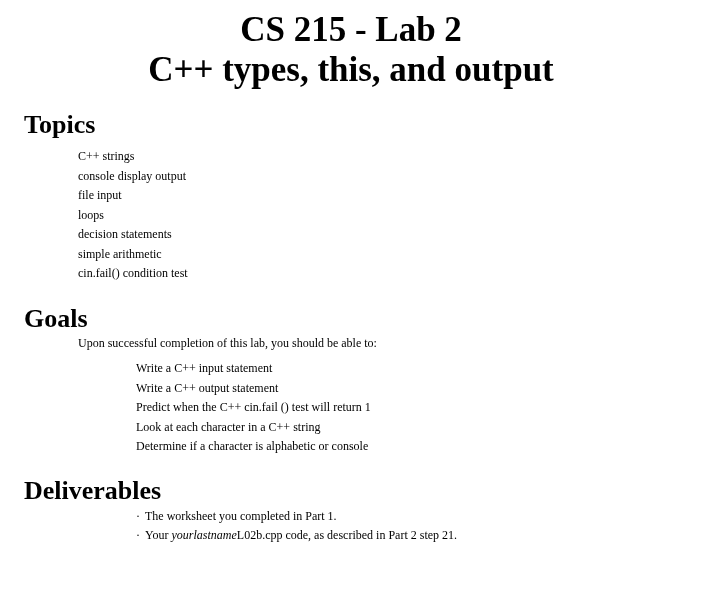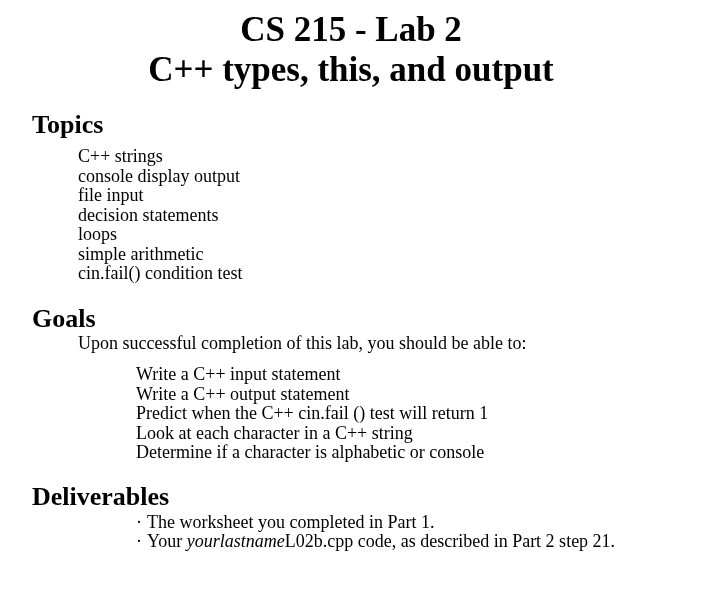--- a/index.html
+++ b/index.html
@@ -24,55 +24,55 @@
     text-align: center;
     font-weight: 700;
     font-size: 35px;
     line-height: 40px;
     letter-spacing: 0;
   }
   .section-heading {
     font-size: 26px;
     font-weight: 700;
     line-height: 30px;
-    margin-left: 32px;
+    margin-left: 24px;
   }
   .h-topics       { margin-top: 20px; }
   .h-goals        { margin-top: 20px; }
   .h-deliverables { margin-top: 19px; }
   .line {
-    font-size: 18px;
+    font-size: 12px;
     line-height: 19.5px;
     white-space: nowrap;
   }
   .indent-1 { margin-left: 78px; }
   .indent-2 { margin-left: 136px; }
   .topics-list       { margin-top: 7px; }
-  .goals-list        { margin-top: 12px; }
+  .goals-list        { margin-top: 6px; }
   .deliverables-body { margin-top: 1px; }
   .bullet-marker { margin-right: 5px; }
   .placeholder-italic { font-style: italic; }
 </style>
 </head>
 <body>
 
 <div class="page">
 
   <div class="title-block">
     <div>CS 215 - Lab 2</div>
     <div>C++ types, this, and output</div>
   </div>
 
   <div class="section-heading h-topics">Topics</div>
   <div class="topics-list">
     <div class="line indent-1">C++ strings</div>
     <div class="line indent-1">console display output</div>
     <div class="line indent-1">file input</div>
+    <div class="line indent-1">loops</div>
     <div class="line indent-1">decision statements</div>
-    <div class="line indent-1">loops</div>
     <div class="line indent-1">simple arithmetic</div>
     <div class="line indent-1">cin.fail() condition test</div>
   </div>
 
   <div class="section-heading h-goals">Goals</div>
   <div class="line indent-1">Upon successful completion of this lab, you should be able to:</div>
   <div class="goals-list">
     <div class="line indent-2">Write a C++ input statement</div>
     <div class="line indent-2">Write a C++ output statement</div>
     <div class="line indent-2">Predict when the C++ cin.fail () test will return 1</div>

